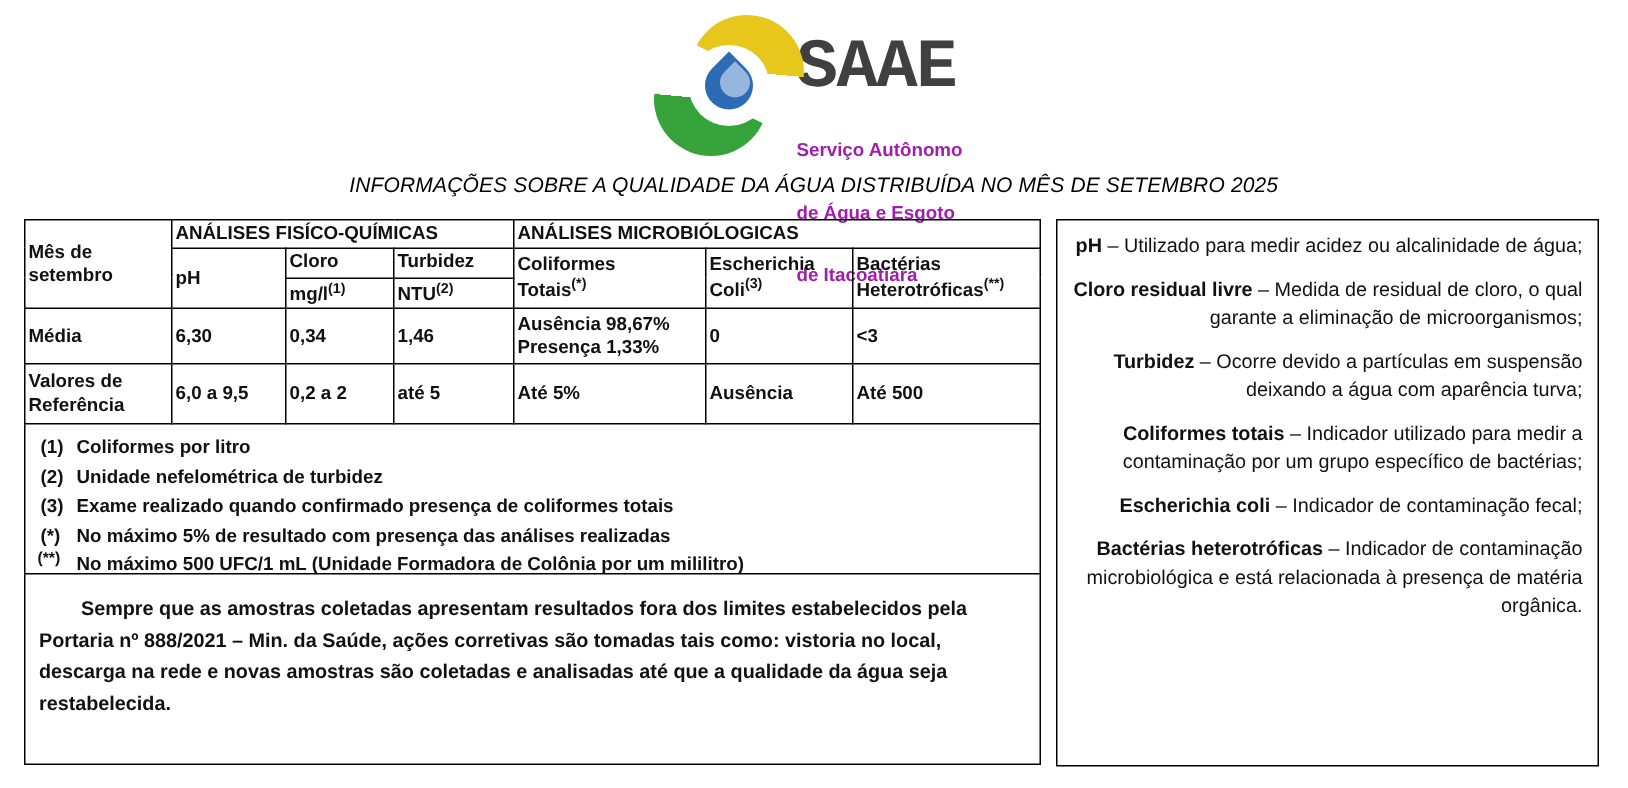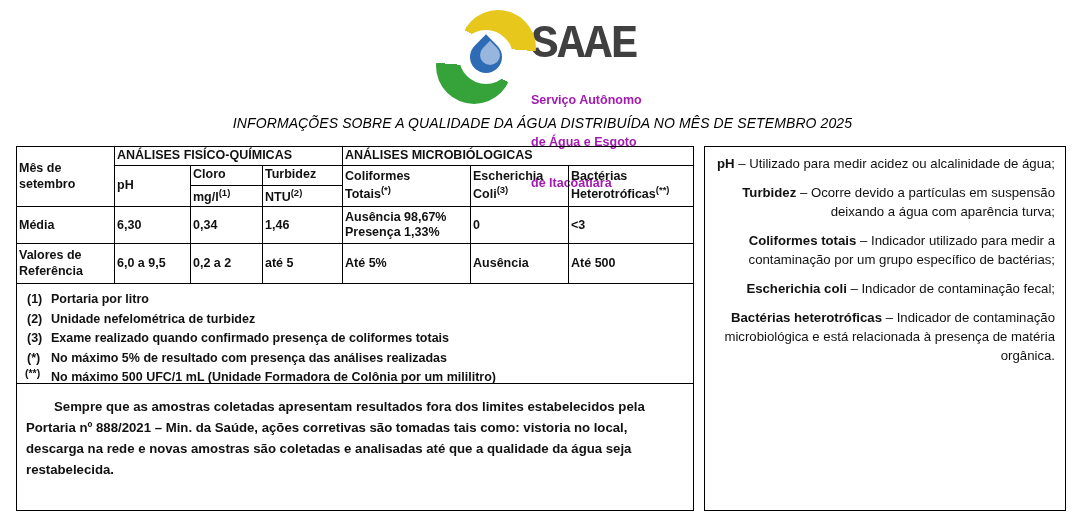--- a/index.html
+++ b/index.html
@@ -140,21 +140,21 @@
         <td>Até 5%</td>
         <td>Ausência</td>
         <td>Até 500</td>
       </tr>
     </tbody>
       </table>
 
     <div class="footnotes">
       <div class="fn">
         <span class="fn-marker">(1)</span>
-        <span class="fn-text">Portaria por litro</span>
+        <span class="fn-text">Coliformes por litro</span>
       </div>
       <div class="fn">
         <span class="fn-marker">(2)</span>
         <span class="fn-text">Unidade nefelométrica de turbidez</span>
       </div>
       <div class="fn">
         <span class="fn-marker">(3)</span>
         <span class="fn-text">Exame realizado quando confirmado presença de coliformes totais</span>
       </div>
       <div class="fn">
@@ -165,19 +165,20 @@
         <span class="fn-marker fn-sup">(**)</span>
         <span class="fn-text">No máximo 500 UFC/1 mL (Unidade Formadora de Colônia por um mililitro)</span>
       </div>
     </div>
 
     <div class="corrective">Sempre que as amostras coletadas apresentam resultados fora dos limites estabelecidos pela Portaria nº 888/2021 – Min. da Saúde, ações corretivas são tomadas tais como: vistoria no local, descarga na rede e novas amostras são coletadas e analisadas até que a qualidade da água seja restabelecida.</div>
   </div>
 
   <div class="right-block">
     <p class="def"><b>pH</b><span> – Utilizado para medir acidez ou alcalinidade de água;</span></p>
+    <p class="def"><b>Cloro residual livre</b><span> – Medida de residual de cloro, o qual garante a eliminação de microorganismos;</span></p>
     <p class="def"><b>Turbidez</b><span> – Ocorre devido a partículas em suspensão deixando a água com aparência turva;</span></p>
     <p class="def"><b>Coliformes totais</b><span> – Indicador utilizado para medir a contaminação por um grupo específico de bactérias;</span></p>
     <p class="def"><b>Escherichia coli</b><span> – Indicador de contaminação fecal;</span></p>
     <p class="def"><b>Bactérias heterotróficas</b><span> – Indicador de contaminação microbiológica e está relacionada à presença de matéria orgânica.</span></p>
   </div>
 
 </div>
 
 </body></html>

